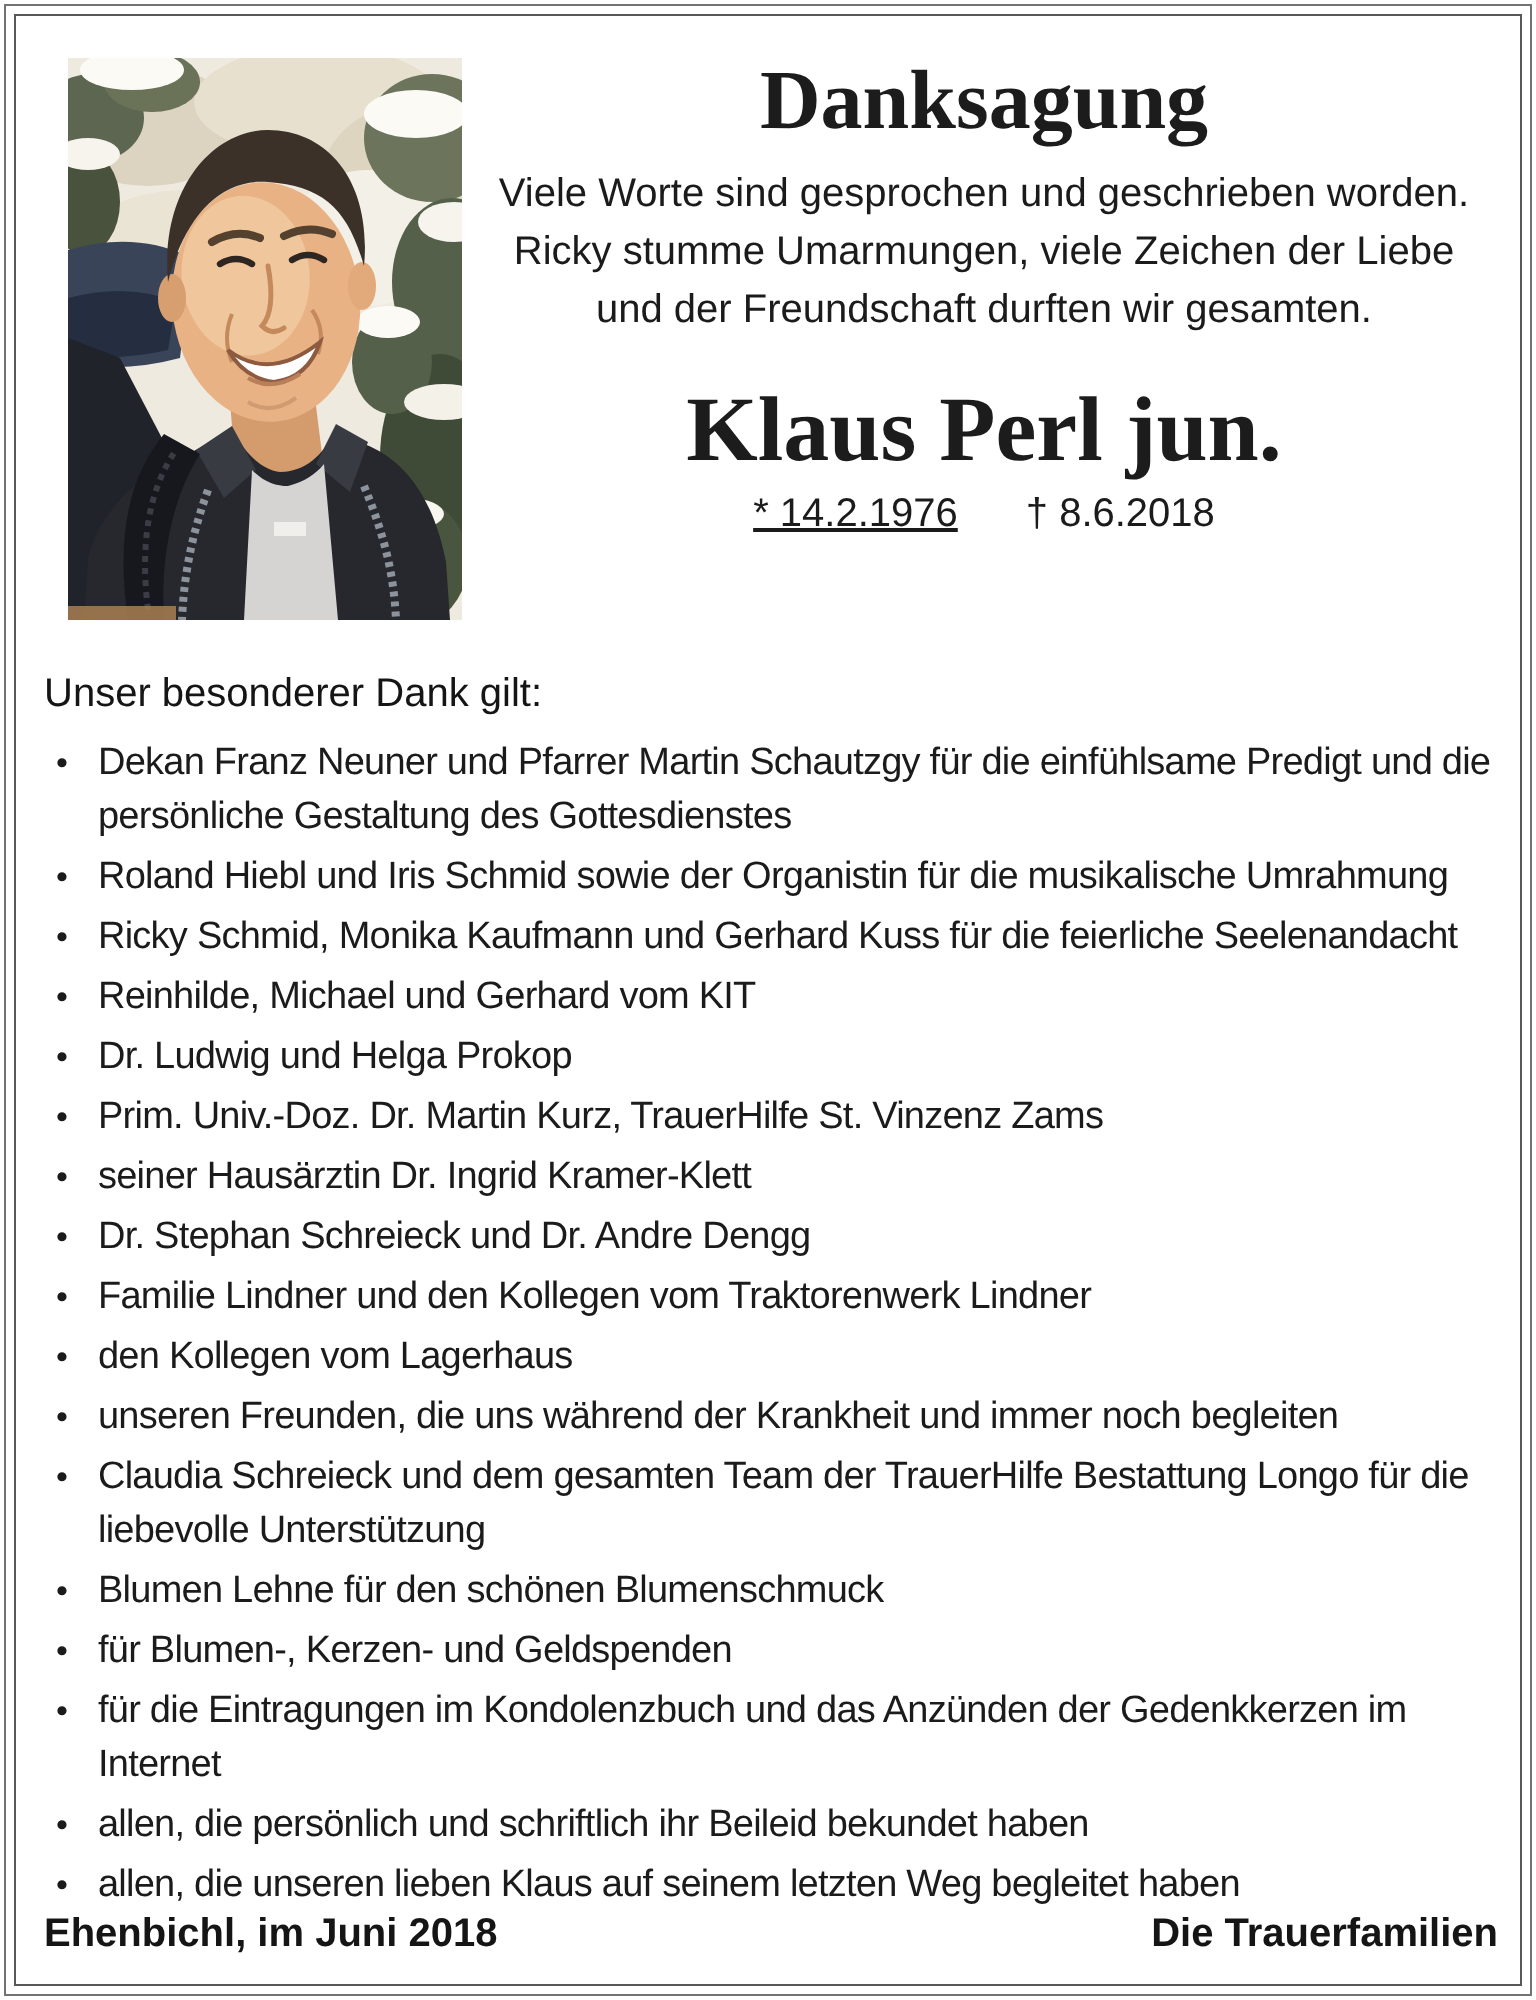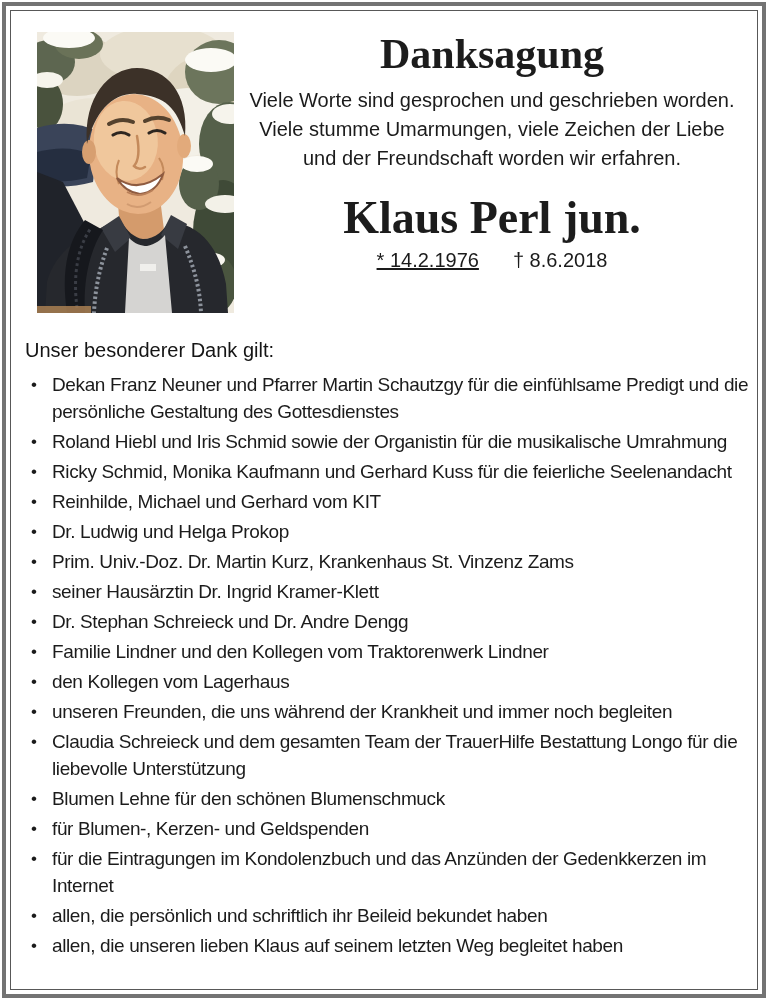--- a/index.html
+++ b/index.html
@@ -11,21 +11,21 @@
     position: relative;
     width: 768px;
     height: 1000px;
     font-family: "Liberation Sans", "DejaVu Sans", sans-serif;
     color: #161616;
     overflow: hidden;
   }
   .outer-frame {
     position: absolute;
     inset: 2px;
-    border: 4px solid #737373;
+    border: 1px solid #737373;
   }
   .inner-frame {
     position: absolute;
     inset: 4px;
     border: 1px solid #585858;
   }
   
   .portrait {
     position: absolute;
     left: 26px;
@@ -197,22 +197,22 @@
         <path d="M90,172 Q101,179 114,170" stroke="#c89268" stroke-width="2" fill="none" opacity="0.7"></path>
 
         <rect x="0" y="274" width="54" height="7" fill="#a97f52" opacity="0.85"></rect>
       </svg>
     </div>
 
     <div class="right-col">
       <h1 class="notice-title">Danksagung</h1>
       <div class="intro">
         <div>Viele Worte sind gesprochen und geschrieben worden.</div>
-        <div>Viele stumme Umarmungen, viele Zeichen der Liebe</div>
-        <div>und der Freundschaft worden wir erfahren.</div>
+        <div>Ricky stumme Umarmungen, viele Zeichen der Liebe</div>
+        <div>und der Freundschaft durften wir gesamten.</div>
       </div>
       <h2 class="deceased-name">Klaus Perl jun.</h2>
       <div class="dates-row">
         <span class="birth">* 14.2.1976</span><span class="death">† 8.6.2018</span>
       </div>
     </div>
 
     <div class="thanks">
       <h3 class="thanks-heading">Unser besonderer Dank gilt:</h3>
       <ul class="thanks-list">
@@ -237,21 +237,21 @@
             <span class="item-text">Reinhilde, Michael und Gerhard vom KIT</span>
           </li>
 
           <li>
             <span class="bullet">•</span>
             <span class="item-text">Dr. Ludwig und Helga Prokop</span>
           </li>
 
           <li>
             <span class="bullet">•</span>
-            <span class="item-text">Prim. Univ.-Doz. Dr. Martin Kurz, Krankenhaus St. Vinzenz Zams</span>
+            <span class="item-text">Prim. Univ.-Doz. Dr. Martin Kurz, TrauerHilfe St. Vinzenz Zams</span>
           </li>
 
           <li>
             <span class="bullet">•</span>
             <span class="item-text">seiner Hausärztin Dr. Ingrid Kramer-Klett</span>
           </li>
 
           <li>
             <span class="bullet">•</span>
             <span class="item-text">Dr. Stephan Schreieck und Dr. Andre Dengg</span>
@@ -297,15 +297,19 @@
             <span class="item-text">allen, die persönlich und schriftlich ihr Beileid bekundet haben</span>
           </li>
 
           <li>
             <span class="bullet">•</span>
             <span class="item-text">allen, die unseren lieben Klaus auf seinem letzten Weg begleitet haben</span>
           </li>
         </ul>
     </div>
 
+    <div class="footer">
+      <span>Ehenbichl, im Juni 2018</span>
+      <span>Die Trauerfamilien</span>
+    </div>
 
   </div>
 </div>
 
 </body></html>

